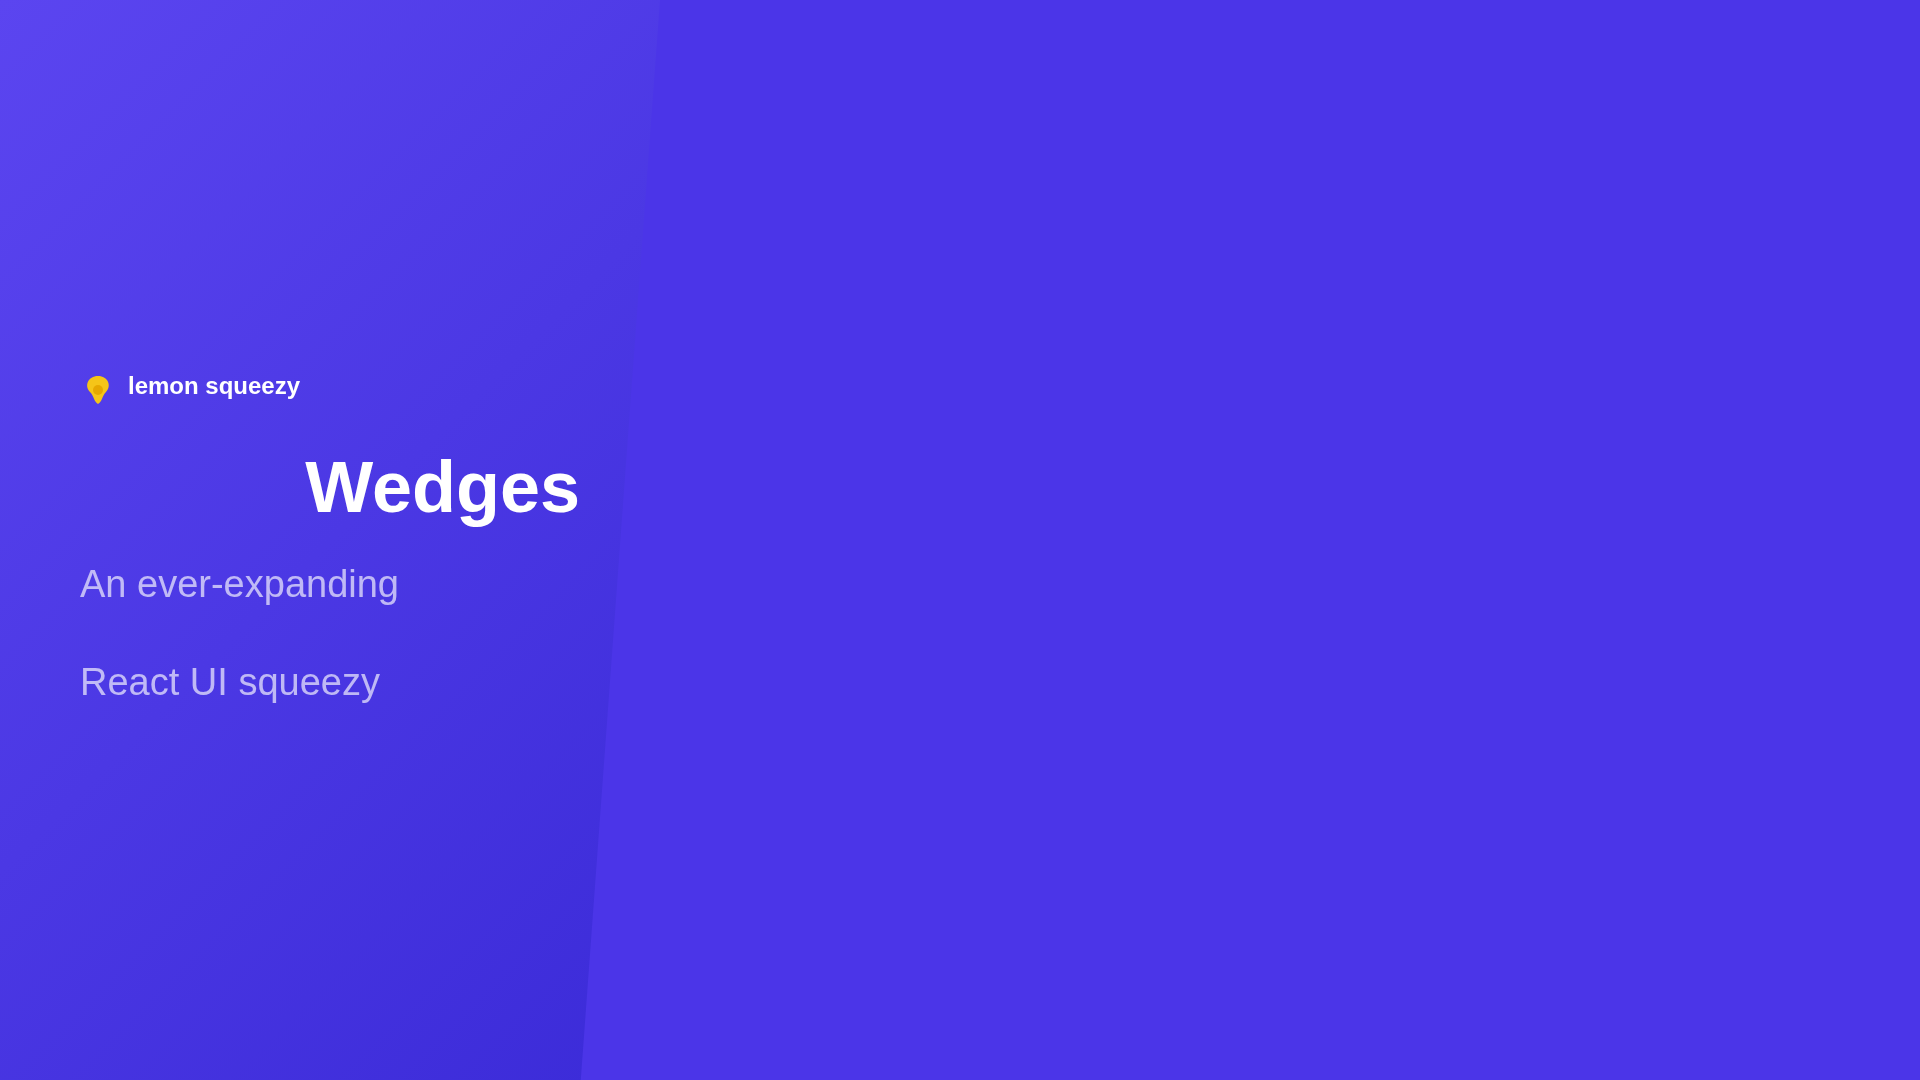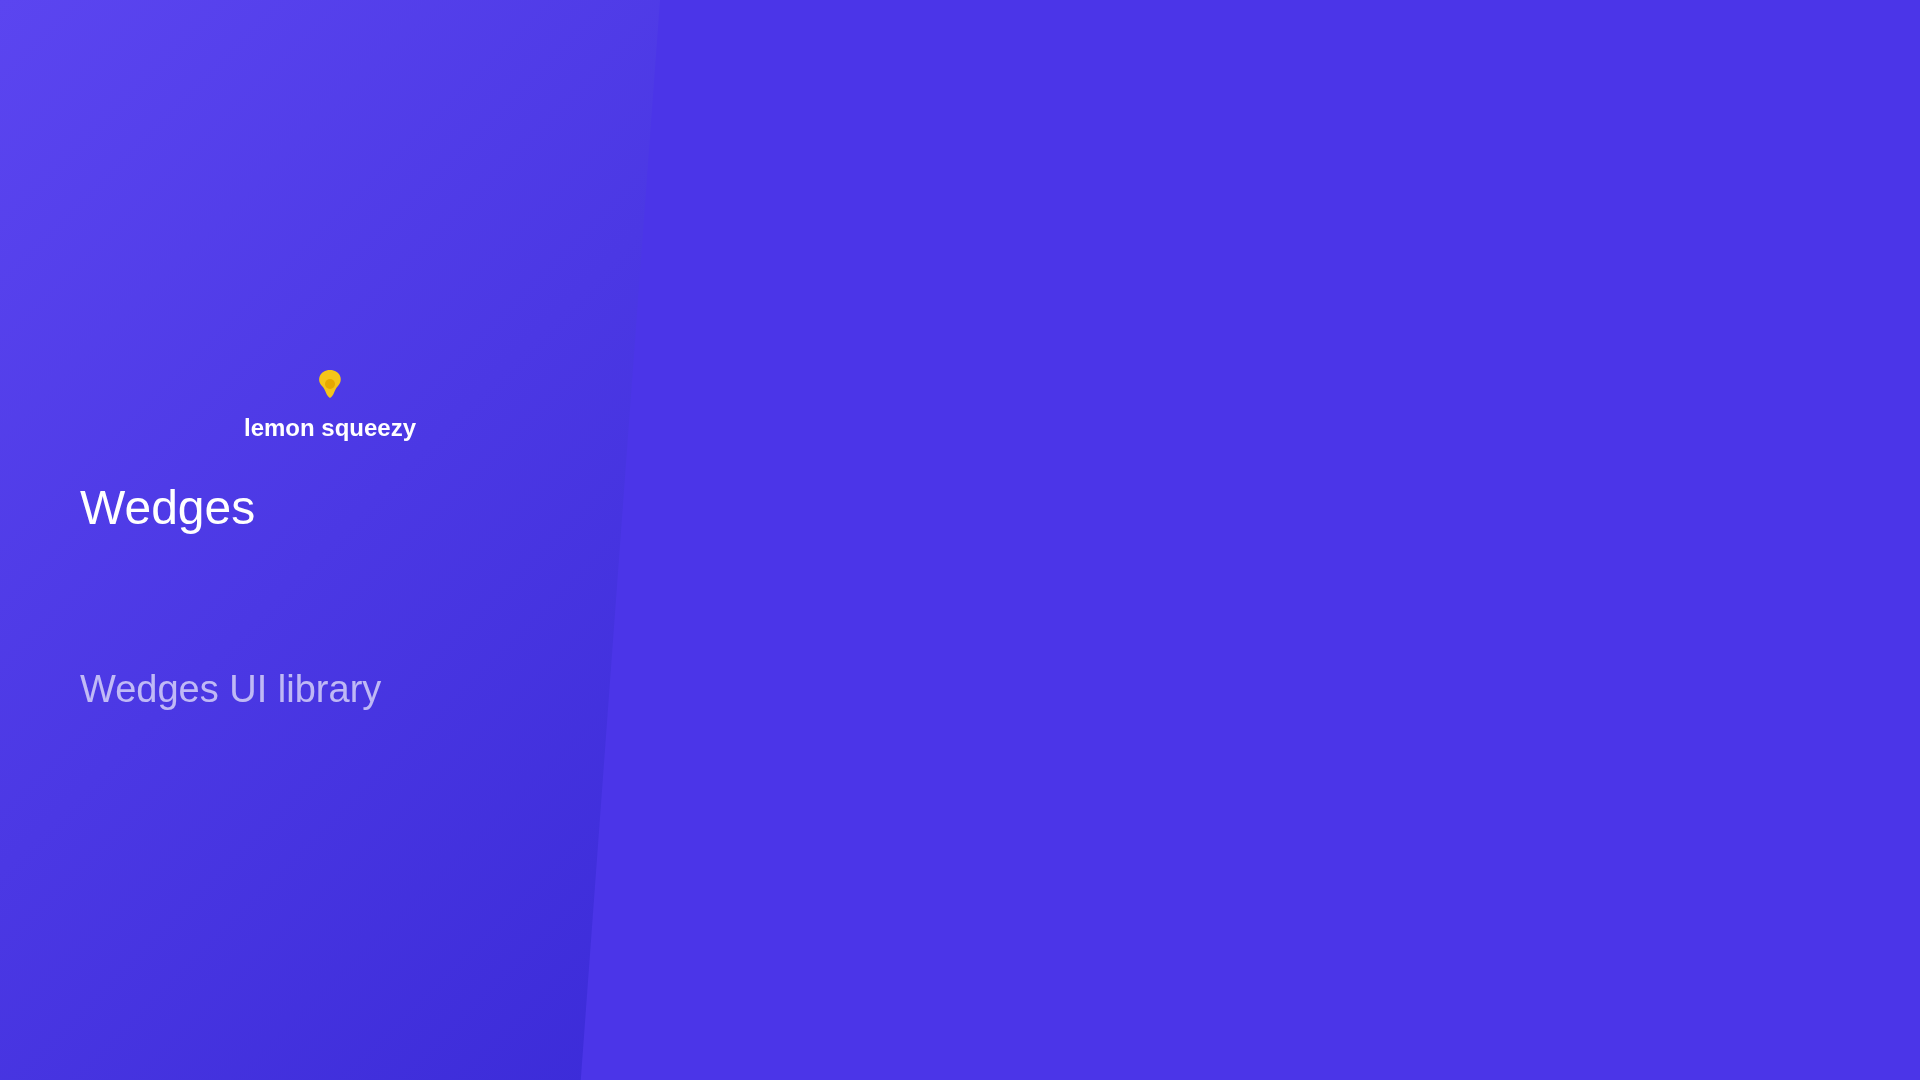--- a/index.html
+++ b/index.html
@@ -6,36 +6,36 @@
     body { font-family: -apple-system, BlinkMacSystemFont, 'Segoe UI', sans-serif; width: 1920px; height: 1080px; overflow: hidden; background: #4B35E8; }
 
     
     .left-panel {
       width: 660px; height: 1080px;
       background: linear-gradient(135deg, #5B45F0 0%, #3B2BD8 100%);
       display: flex; flex-direction: column; justify-content: center; padding: 80px;
       position: relative; z-index: 1;
       clip-path: polygon(0 0, 100% 0, 88% 100%, 0 100%);
     }
-    .logo { display: flex; align-items: center; gap: 12px; margin-bottom: 40px; flex-direction: column; }
+    .logo { display: flex; align-items: flex-start; gap: 12px; margin-bottom: 40px; }
     .logo-icon { width: 36px; height: 36px; }
     .logo-text { color: white; font-size: 24px; font-weight: 600; }
-    .main-title { color: white; font-size: 48px; font-weight: 400; line-height: 1.1; margin-bottom: 32px; }
+    .main-title { color: white; font-size: 72px; font-weight: 700; line-height: 1.1; margin-bottom: 32px; text-align: right; }
     .subtitle { color: rgba(255,255,255,0.65); font-size: 38px; font-weight: 500; line-height: 1.3; }
   </style>
 </head>
 <body>
 
 <div class="left-panel">
   <div class="logo">
     <svg class="logo-icon" viewBox="0 0 36 36">
       <path d="M18 4 C8 4 4 14 10 20 C14 24 14 30 18 32 C22 30 22 24 26 20 C32 14 28 4 18 4Z" fill="#F5C518"></path>
       <circle cx="18" cy="18" r="5" fill="#E6A800"></circle>
     </svg>
     <span class="logo-text">lemon squeezy</span>
   </div>
   <h1 class="main-title">Wedges</h1>
   <p class="subtitle">
+    <span>An ever-expanding</span><br>
     <br>
-    <br>
-    <span>Wedges UI library</span>
+    <span>React UI squeezy</span>
   </p>
 </div>
 
 </body></html>

